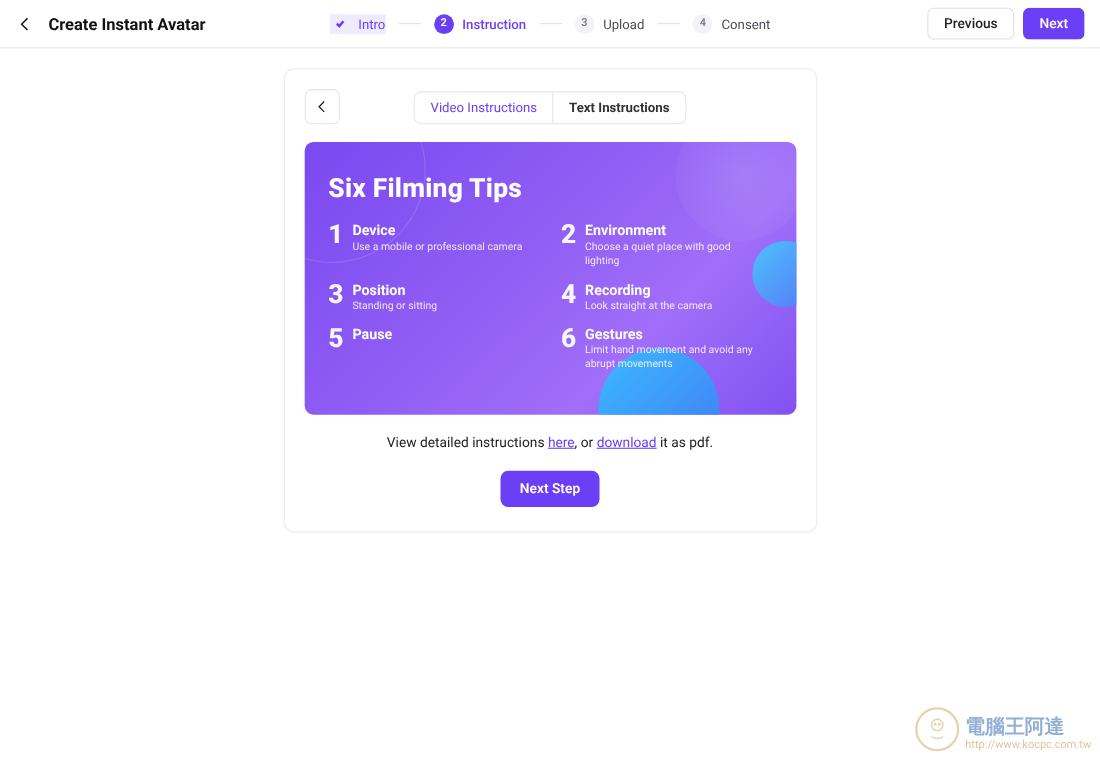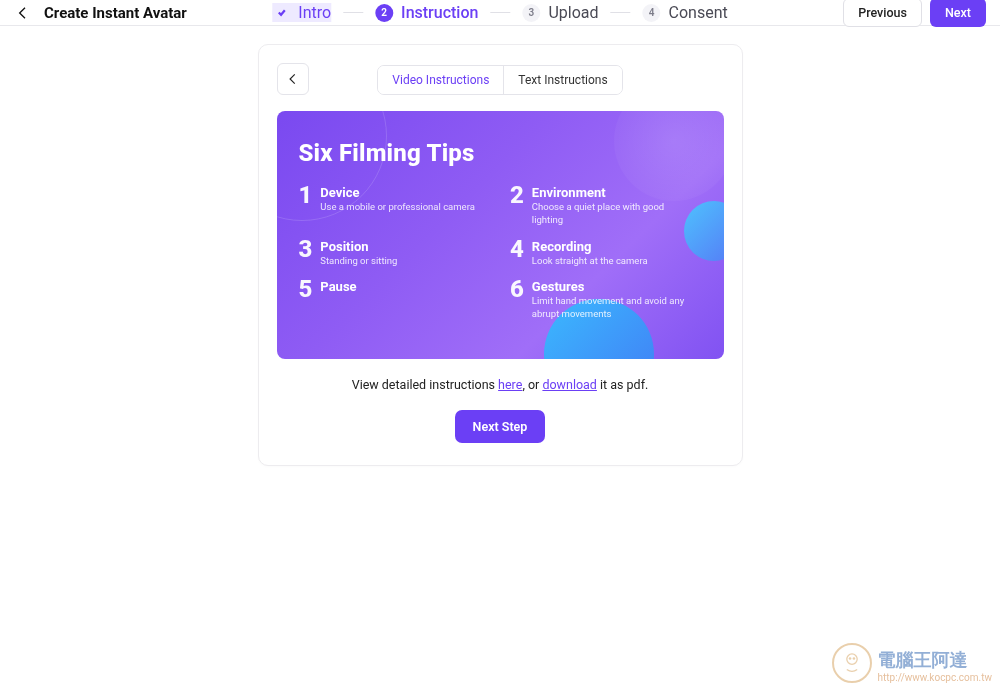--- a/index.html
+++ b/index.html
@@ -1,50 +1,50 @@
 <!DOCTYPE html>
 <html><head>
 <meta charset="utf-8">
 <style>
 * { margin:0; padding:0; box-sizing:border-box; font-family:-apple-system,BlinkMacSystemFont,"Segoe UI",Roboto,sans-serif; }
 body { background:#fff; width:1000px; height:689px; overflow:hidden; position:relative; }
 
-.topbar { height:26px; display:flex; align-items:center; padding:0 14px; border-bottom:1px solid #e8e8ec; }
+.topbar { height:44px; display:flex; align-items:center; padding:0 14px; border-bottom:1px solid #e8e8ec; }
 .back-arrow { width:18px; height:18px; display:flex; align-items:center; justify-content:center; cursor:pointer; margin-right:12px; }
 .back-arrow svg { width:16px; height:16px; stroke:#111; stroke-width:2; fill:none; }
 .page-title { font-size:15px; font-weight:700; color:#111; }
 
 .stepper { position:absolute; left:50%; transform:translateX(-50%); display:flex; align-items:center; gap:12px; font-size:12px; color:#4a4a55; }
 .step { display:flex; align-items:center; gap:8px; }
 .step-circle { width:18px; height:18px; border-radius:50%; display:flex; align-items:center; justify-content:center; font-size:10px; font-weight:600; }
 .step-done { background:#eeeaff; color:#6b3ff5; }
 .step-done svg { width:9px; height:9px; stroke:#6b3ff5; stroke-width:3; fill:none; }
 .step-active .step-circle { background:#6b3ff5; color:#fff; }
 .step-active .step-label { color:#6b3ff5; font-weight:500; }
 .step-pending .step-circle { background:#f3f3f7; color:#7d7d8a; }
-.step-label { font-size:16px; }
+.step-label { font-size:12px; }
 .step-line { width:20px; height:1px; background:#e0e0e6; }
 
 .topbar-actions { margin-left:auto; display:flex; gap:8px; }
 .btn { border-radius:6px; padding:6px 14px; font-size:12.5px; font-weight:500; cursor:pointer; border:1px solid transparent; }
 .btn-outline { background:#fff; border-color:#e0e0e6; color:#222; }
 .btn-primary { background:#6b3ff5; color:#fff; }
 
 .page-body { padding:18px 0 0; display:flex; justify-content:center; }
 
 .card { width:485px; background:#fff; border:1px solid #edecef; border-radius:10px; padding:18px 18px 22px; box-shadow:0 1px 3px rgba(0,0,0,0.02); }
 
 .card-top { display:flex; align-items:flex-end; gap:12px; margin-bottom:16px; }
 .card-back { width:32px; height:32px; border:1px solid #e4e4ea; border-radius:6px; display:flex; align-items:center; justify-content:center; cursor:pointer; }
 .card-back svg { width:14px; height:14px; stroke:#222; stroke-width:2; fill:none; }
 .seg { margin:0 auto; display:flex; border:1px solid #e4e4ea; border-radius:7px; overflow:hidden; }
 .seg-item { padding:7px 14px; font-size:12px; cursor:pointer; background:#fff; }
 .seg-item.active { color:#6b3ff5; }
 .seg-item:not(.active){ color:#333; }
-.seg-item + .seg-item { border-left:1px solid #e4e4ea; }
+.seg-item + .seg-item { border-left:1px solid #e4e4ea;font-weight:bold; }
 
 .hero { position:relative; width:100%; height:248px; border-radius:8px; overflow:hidden; background:linear-gradient(135deg,#7a49f0 0%,#8f5cf4 40%,#a06ef8 70%,#8152f2 100%); padding:28px 22px 24px; color:#fff; }
 .hero-circles { position:absolute; inset:0; pointer-events:none; }
 .hero-circles .c1 { position:absolute; width:120px; height:120px; border-radius:50%; background:radial-gradient(circle,rgba(255,255,255,0.12),rgba(255,255,255,0)); top:-30px; right:-10px; }
 .hero-circles .c2 { position:absolute; width:110px; height:110px; border-radius:50%; background:linear-gradient(135deg,#2fc1ff,#3a7ef5); bottom:-50px; right:70px; opacity:0.9; }
 .hero-circles .c3 { position:absolute; width:60px; height:60px; border-radius:50%; background:linear-gradient(135deg,#40d1ff,#4c7bf6); top:90px; right:-20px; opacity:0.85; }
 .hero-circles .c4 { position:absolute; width:170px; height:170px; border-radius:50%; border:1px solid rgba(255,255,255,0.15); top:-60px; left:-60px; }
 
 .hero h2 { font-size:24px; font-weight:800; margin-bottom:16px; letter-spacing:0.2px; }
 .tips-grid { display:grid; grid-template-columns:1fr 1fr; gap:10px 20px; position:relative; z-index:1; }

